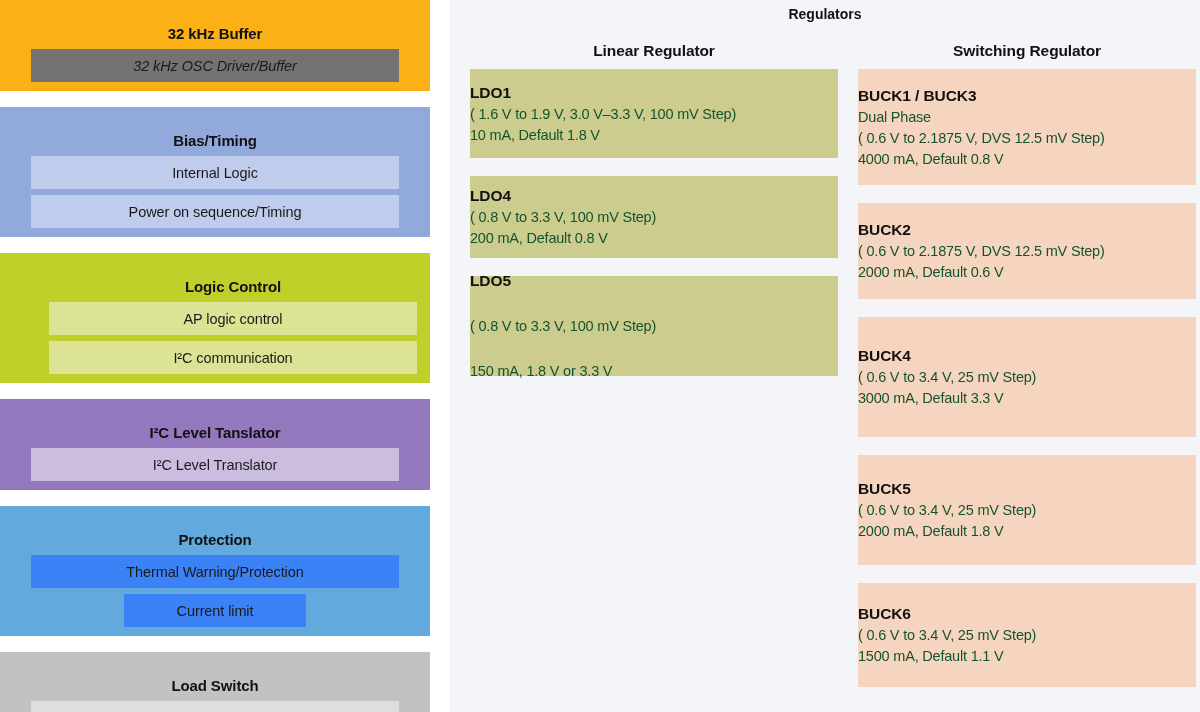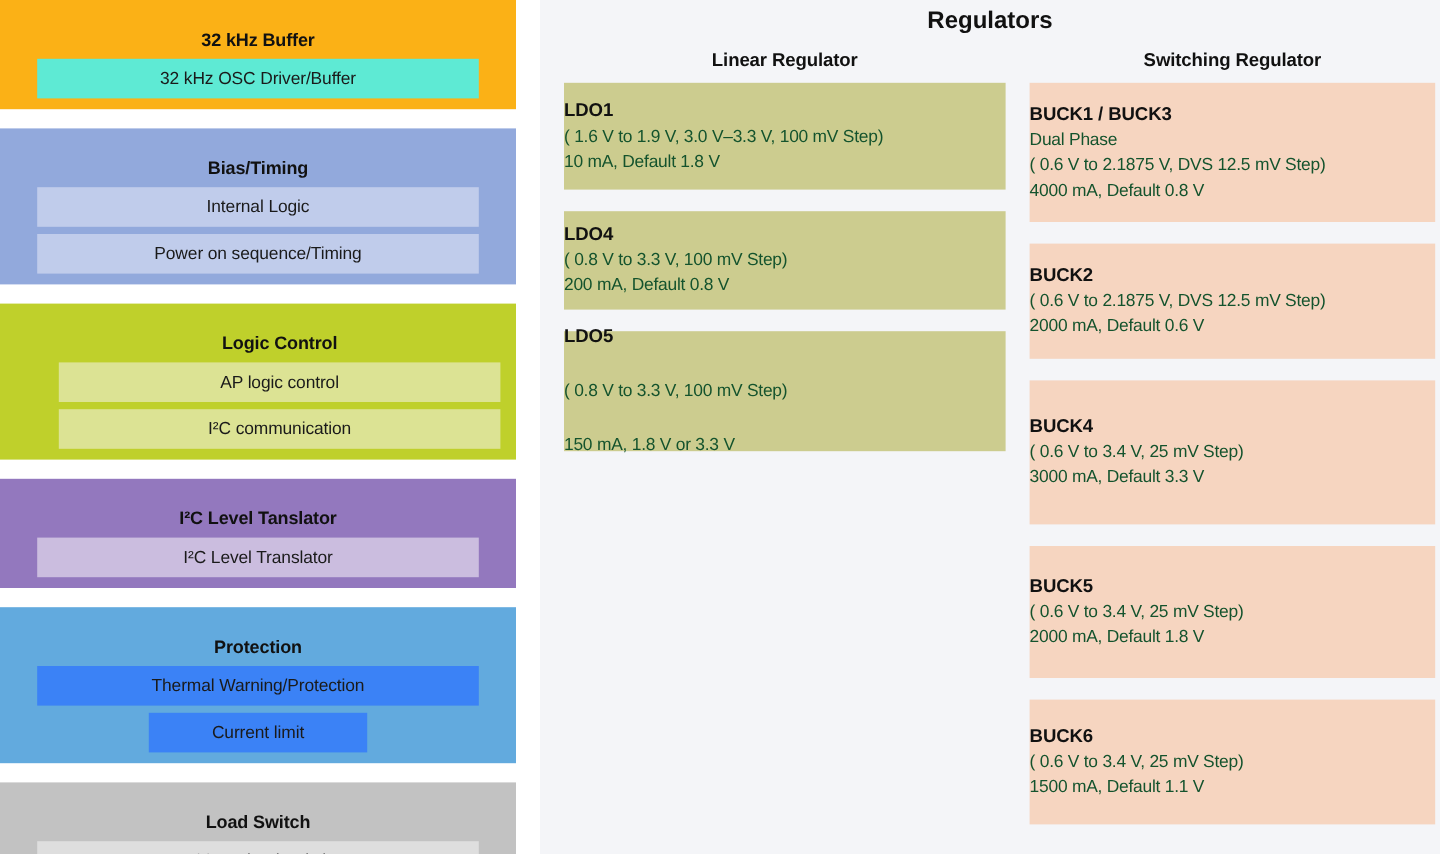--- a/index.html
+++ b/index.html
@@ -58,21 +58,21 @@
     color: #1a1a1a;
     margin-bottom: 6px;
     letter-spacing: -0.1px;
   }
   .sub-box:last-child { margin-bottom: 0; }
 
   .sub-box.narrow { width: 182px; }
 
   
   .blk-osc        { background: #FBB116; }
-  .blk-osc .sub-box { background: #5eead4; }
+  .blk-osc .sub-box { background: #737373; font-style: italic; }
 
   .blk-bias       { background: #92A9DC; }
   .blk-bias .sub-box { background: #C0CCEB; }
 
   .blk-logic      { background: #BFD02B; padding-left: 36px; }
   .blk-logic .sub-box { background: #DCE394; }
 
   .blk-i2c        { background: #9378BE; }
   .blk-i2c .sub-box { background: #CBBDDF; }
 
@@ -91,21 +91,21 @@
     height: 712px;
     background: #F4F5F8;
   }
 
   #regulators-title {
     position: absolute;
     top: 6px;
     left: 0;
     width: 750px;
     text-align: center;
-    font-size: 20px;
+    font-size: 14px;
     font-weight: bold;
     color: #111111;
   }
 
   .reg-col {
     position: absolute;
     top: 42px;
   }
   #linear-col   { left: 20px;  width: 368px; }
   #switching-col{ left: 408px; width: 338px; }

